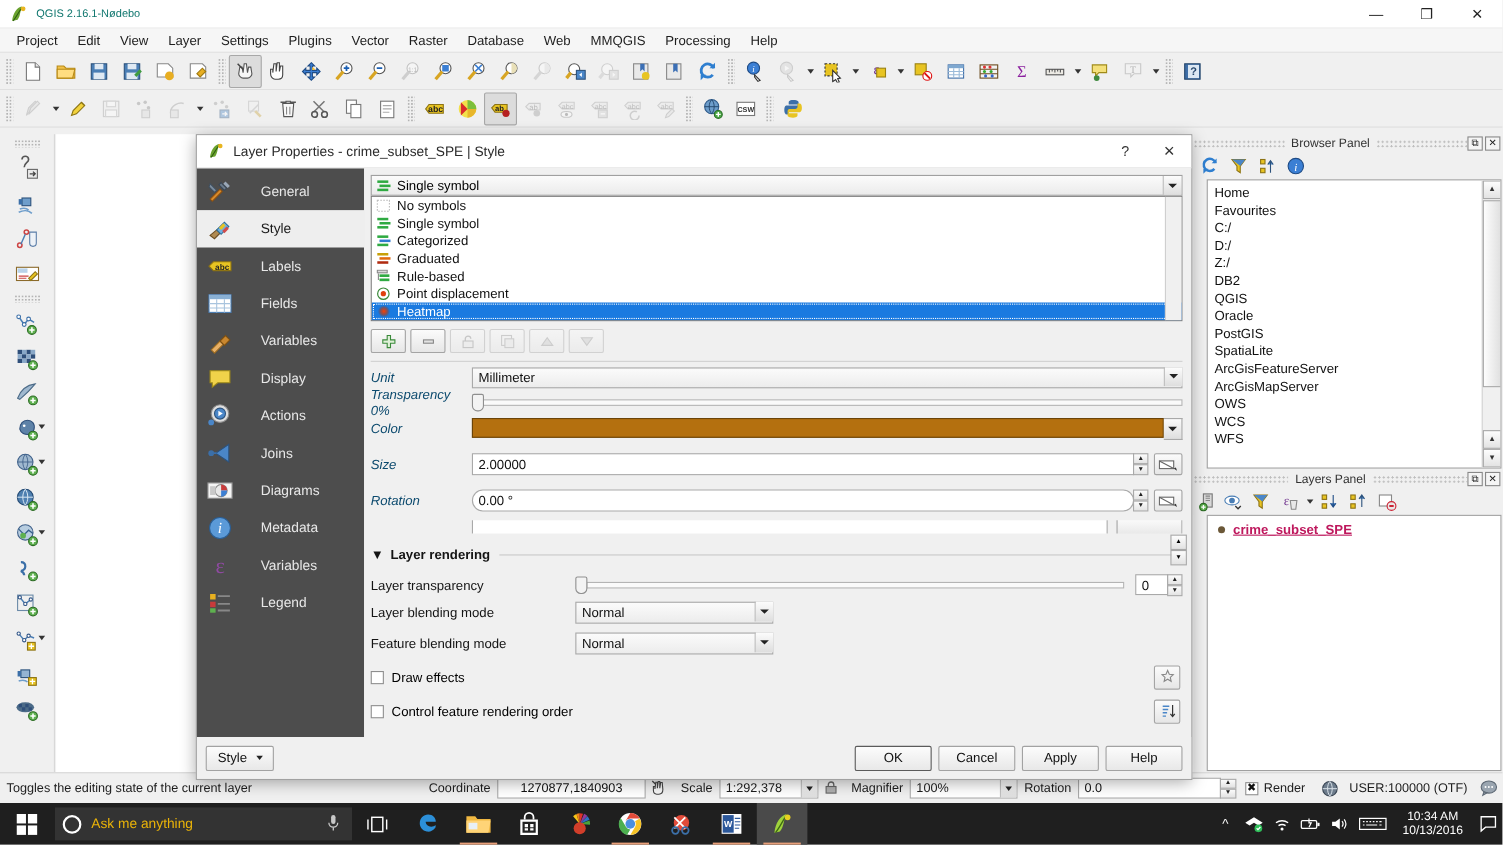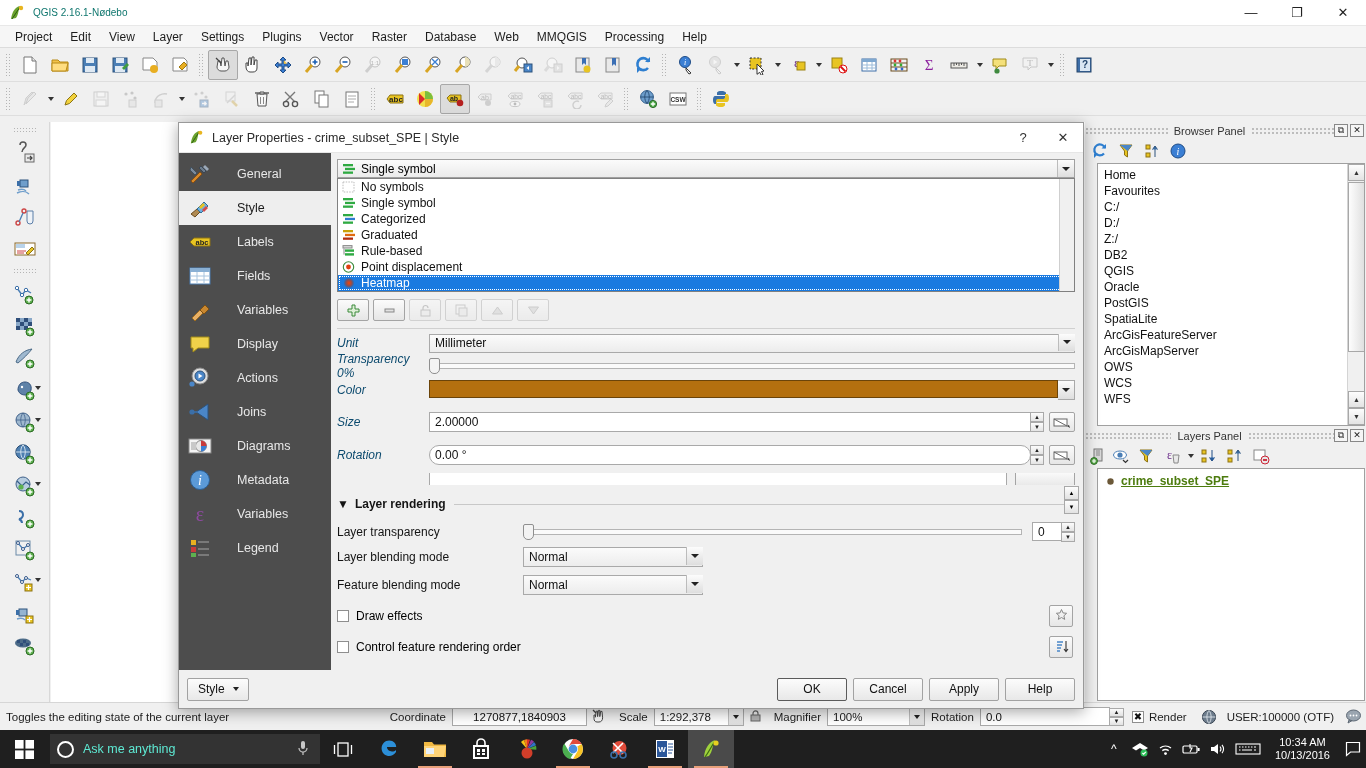--- a/index.html
+++ b/index.html
@@ -120,21 +120,21 @@
   .spin { display:flex; flex-direction:column; margin-left:-1px;}
   .spin div { width:15px;height:9px;border:1px solid #a9a9a9;background:linear-gradient(#fbfbfb,#e2e2e2);
      display:flex;align-items:center;justify-content:center;font-size:6px;color:#222;}
 
   
   #taskbar { position:absolute; left:0; bottom:0; width:1366px; height:38px;
              background:#1f1f1f; display:flex; align-items:center; }
   #taskbar .start { width:48px;height:38px;display:flex;align-items:center;justify-content:center;cursor:default;}
   #cortana { width:270px;height:30px;background:#333333; display:flex; align-items:center; margin-left:2px; cursor:default;}
   #cortana .ring { width:17px;height:17px;border:2px solid #fff;border-radius:50%;margin-left:7px;}
-  #cortana .txt { color:#5eead4; font-size:12.5px; margin-left:9px; flex:1;}
+  #cortana .txt { color:#eab308; font-size:12.5px; margin-left:9px; flex:1;}
   .tb-app { width:46px;height:38px;display:flex;align-items:center;justify-content:center;position:relative;cursor:default;}
   .tb-app.running::after{content:"";position:absolute;bottom:0;left:6px;right:6px;height:2.5px;background:#e8a07a;}
   .tb-app.focus{background:#4a4a4a;}
   #tray { margin-left:auto; display:flex; align-items:center; height:38px; }
   .tray-ic { width:26px;height:38px;display:flex;align-items:center;justify-content:center;color:#fff;font-size:12px;cursor:default;}
   #clock { color:#fff;font-size:11px;text-align:center;line-height:13px;padding:0 10px;cursor:default;}
 
   
   #dialog {
     position:absolute; left:178px; top:122px; width:906px; height:587px;
@@ -963,21 +963,21 @@
       </div>
     </div>
     <div class="panel-list">
       <div style="padding-top:4px;">
         <div class="plist-item" style="display:flex;align-items:center;">
           <span style="width:13px;height:13px;display:inline-flex;align-items:center;justify-content:center;">
             <svg width="11" height="11" viewBox="0 0 11 11">
                 <circle cx="5.5" cy="5.5" r="3.2" fill="#6b5838"></circle>
               </svg>
           </span>
-          <span style="margin-left:4px;font-weight:bold;text-decoration:underline;color:#4d7c0f;">crime_subset_SPE</span>
+          <span style="margin-left:4px;font-weight:bold;text-decoration:underline;color:#be185d;">crime_subset_SPE</span>
         </div>
       </div>
     </div>
   </div>
 </div>
 
 <div id="dialog">
   <div id="dlg-titlebar">
     <div class="dt-icon">
       <svg width="17" height="17" viewBox="0 0 18 18">

